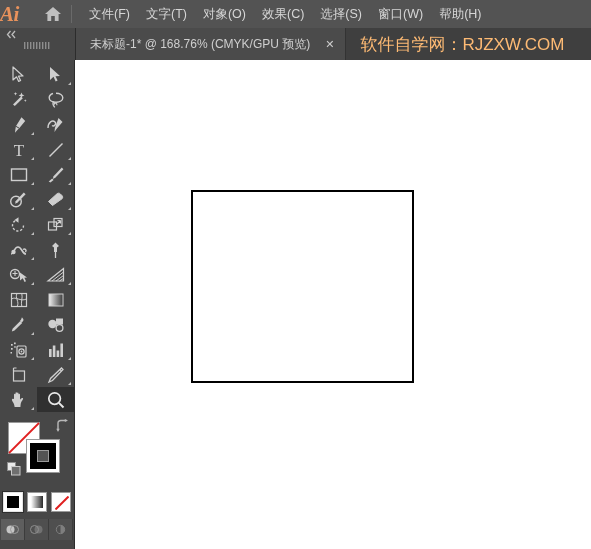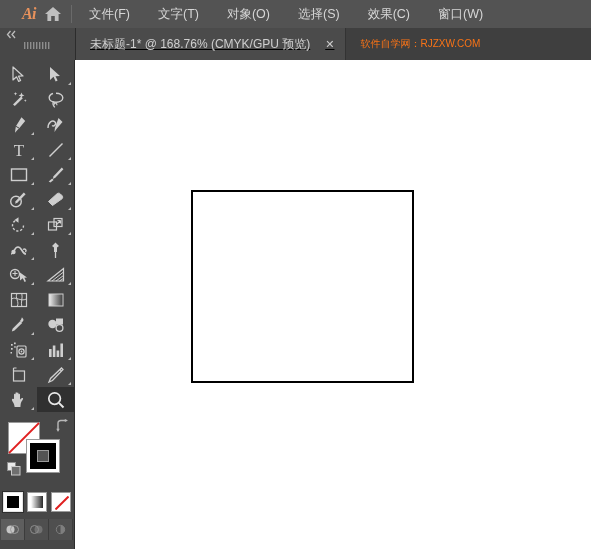--- a/index.html
+++ b/index.html
@@ -25,23 +25,23 @@
   .menubar {
     position: absolute;
     left: 0; top: 0;
     width: 591px; height: 28px;
     background: #535353;
     display: flex;
     align-items: center;
   }
   .ai-logo {
     width: 36px;
-    text-align: right;
+    text-align: left;
     font-family: "Liberation Serif", "DejaVu Serif", serif;
-    font-size: 16px;
+    font-size: 21px;
     font-style: italic;
     font-weight: bold;
     color: #e8925c;
     letter-spacing: -0.5px;
     line-height: 28px;
   }
   .home-btn {
     width: 34px;
     height: 28px;
     display: flex;
@@ -51,21 +51,20 @@
   .menu-sep {
     width: 1px;
     height: 18px;
     background: #6a6a6a;
     margin: 0 3px 0 1px;
   }
   .menu-items {
     display: flex;
     align-items: center;
     margin-left: 6px;
-    gap: 12px;
   }
   .menu-item {
     font-size: 12.5px;
     color: #d6d6d6;
     padding: 4px 8px;
     white-space: nowrap;
     line-height: 16px;
   }
 
   
@@ -101,42 +100,41 @@
     line-height: 8px;
     user-select: none;
   }
   .doc-tab {
     display: flex;
     align-items: center;
     background: #4b4b4b;
     padding: 0 8px 0 14px;
     border-right: 1px solid #333;
     max-width: 270px;
-    text-decoration: underline;
   }
   .doc-tab-title {
     font-size: 12px;
     color: #cfcfcf;
     white-space: nowrap;
     line-height: 32px;
   }
   .doc-tab-close {
     margin-left: 12px;
     font-size: 11px;
     font-weight: bold;
     color: #cdcdcd;
     line-height: 32px;
     padding: 0 3px;
   }
   .watermark {
     display: flex;
     align-items: center;
     padding-left: 14px;
-    font-size: 10px;
-    color: #f97316;
+    font-size: 17px;
+    color: #fdba74;
     white-space: nowrap;
   }
 
   
   .toolbar {
     position: absolute;
     left: 0; top: 60px;
     width: 74px;
     height: 489px;
     background: #474747;
@@ -289,23 +287,24 @@
     <div class="home-btn">
       <svg width="20" height="18" viewBox="0 0 20 18">
         <path d="M10 2 L18 9 L15.6 9 L15.6 16 L11.8 16 L11.8 11 L8.2 11 L8.2 16 L4.4 16 L4.4 9 L2 9 Z" fill="#bfbfbf"></path>
       </svg>
     </div>
     <div class="menu-sep"></div>
     <div class="menu-items">
       <div class="menu-item">文件(F)</div>
       <div class="menu-item">文字(T)</div>
       <div class="menu-item">对象(O)</div>
+      <div class="menu-item">效果(C)</div>
       <div class="menu-item">选择(S)</div>
-      <div class="menu-item">效果(C)</div>
       <div class="menu-item">窗口(W)</div>
+      <div class="menu-item">帮助(H)</div>
     </div>
   </div>
 
   <div class="tabbar">
     <div class="tabbar-left-pad">
       <div class="collapse-arrows">
         <svg width="11" height="9" viewBox="0 0 11 9">
           <path d="M4.5 1 L1.5 4.5 L4.5 8" stroke="#bcbcbc" stroke-width="1.3" fill="none"></path>
           <path d="M9 1 L6 4.5 L9 8" stroke="#bcbcbc" stroke-width="1.3" fill="none"></path>
         </svg>

